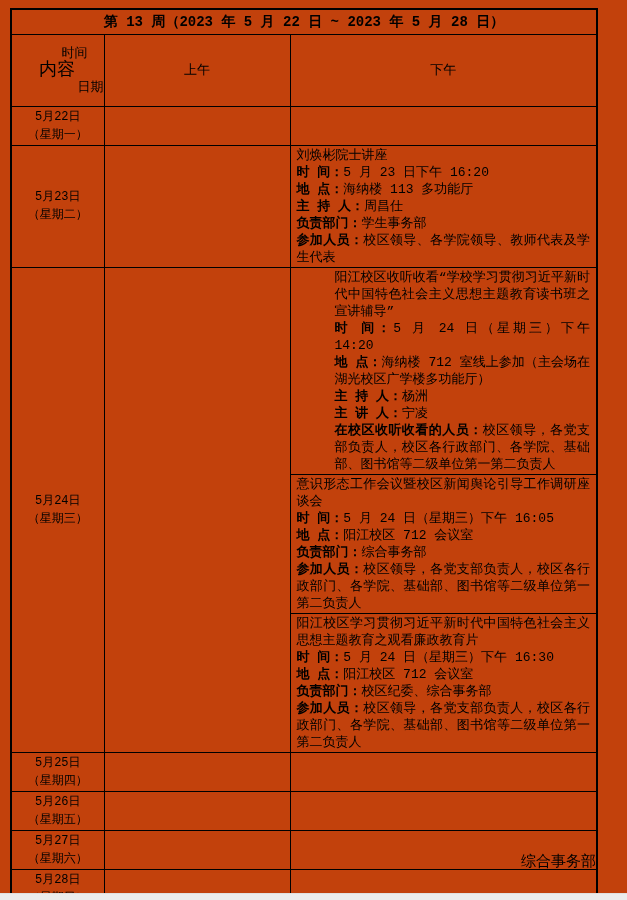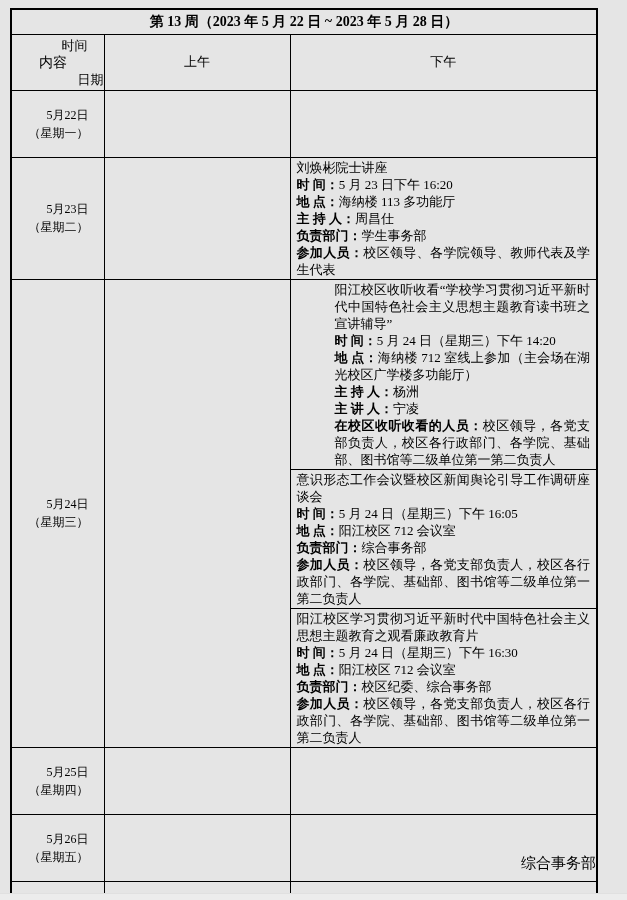--- a/index.html
+++ b/index.html
@@ -3,43 +3,43 @@
 <meta charset="utf-8">
 <style>
   * { margin:0; padding:0; box-sizing:border-box; }
   html,body { width:627px; height:900px; background:#ffffff; }
   body {
     font-family: "Liberation Serif", "DejaVu Serif", serif;
     color:#000;
     position:relative;
     overflow:hidden;
   }
-  .sheet { position:absolute; left:0; top:0; width:627px; height:900px; background:#e5e5e5; }
+  .sheet { position:absolute; left:0; top:0; width:627px; height:900px; background:#c2410c;font-family:Liberation Mono, monospace; }
 
   table.schedule {
     position:absolute; left:10px; top:8px;
     width:586px;
     border-collapse:collapse;
     table-layout:fixed;
   }
   table.schedule, table.schedule td { border:1px solid #000; }
   table.schedule { border:2px solid #000; }
   td { vertical-align:middle; }
 
   .title-cell {
     height:25px; text-align:center; font-weight:bold; font-size:14px;
   }
   .header-row td { height:54px; text-align:center; font-size:13px; }
-  .corner-cell { vertical-align:middle; padding:2px 0;margin-left:16px; }
+  .corner-cell { vertical-align:middle; padding:10px 0;margin-left:16px; }
   .corner-cell .c-top   { text-align:right; padding-right:16px; font-size:13px; line-height:17px; }
-  .corner-cell .c-mid   { text-align:left;  padding-left:27px;  font-size:14px; line-height:17px; }
+  .corner-cell .c-mid   { text-align:left;  padding-left:27px;  font-size:18px; line-height:17px; }
   .corner-cell .c-bot   { text-align:right;  padding-left:3px;   font-size:13px; line-height:17px; }
 
   .date-cell {
-    text-align:right; font-size:12px; line-height:18px; padding:15px;
+    text-align:center; font-size:12px; line-height:18px; padding:1px;
   }
   .r-d22 td { height:36px; }
   .r-d23 td { height:122px; }
   .r-e1 .ev-cell { height:165px;padding-left:44px; }
   .r-e2 .ev-cell { height:133px; }
   .r-e3 .ev-cell { height:137px; }
   .r-d25 td, .r-d26 td, .r-d27 td, .r-d28 td { height:36px; }
 
   .ev-cell {
     vertical-align:top;

